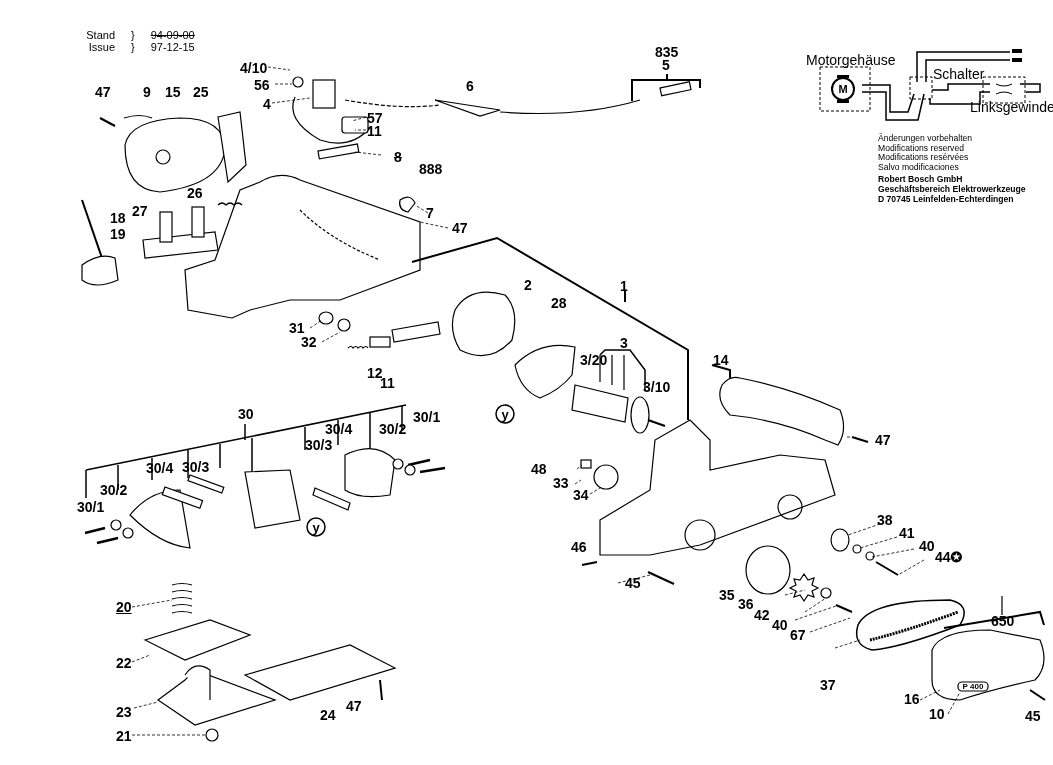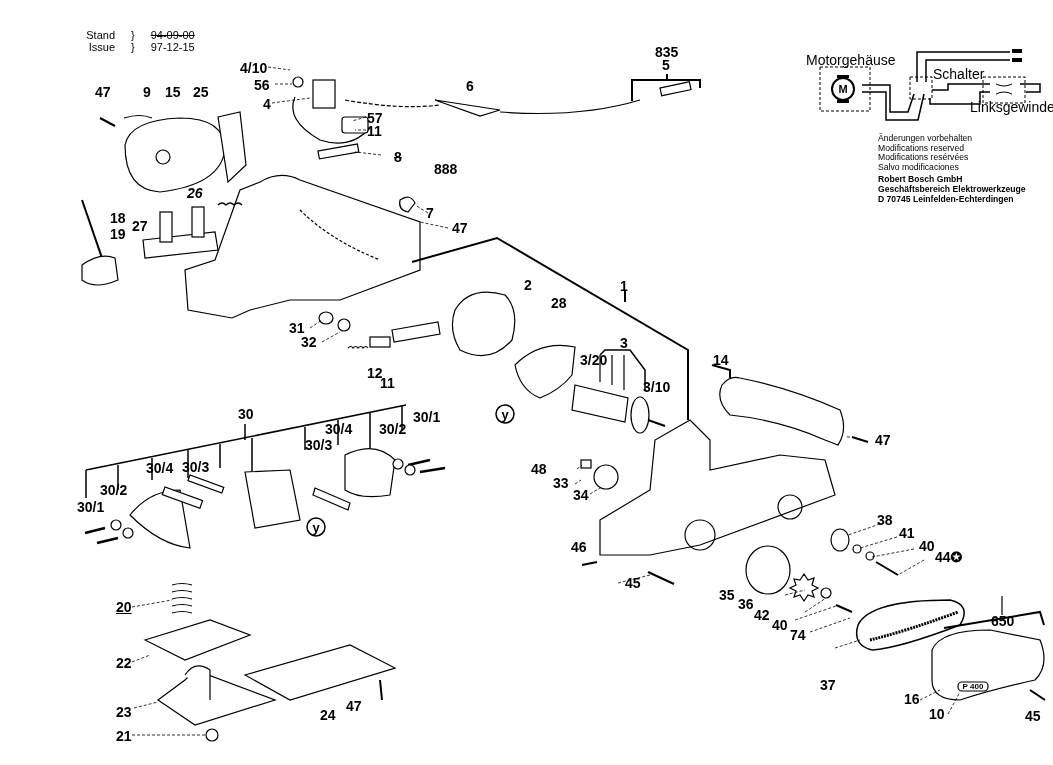--- a/index.html
+++ b/index.html
@@ -234,30 +234,30 @@
     <text x="316" y="532" font-size="13" font-weight="bold" text-anchor="middle">y</text>
     <text x="973" y="689" font-size="8" font-weight="bold" text-anchor="middle">P 400</text>
   </svg>
 
   <div class="lab" style="left:240px;top:61px;">4/10</div>
   <div class="lab" style="left:254px;top:78px;">56</div>
   <div class="lab" style="left:263px;top:97px;">4</div>
   <div class="lab" style="left:367px;top:111px;">57</div>
   <div class="lab" style="left:367px;top:124px;">11</div>
   <div class="lab" style="left:394px;top:150px;text-decoration:line-through;">8</div>
-  <div class="lab" style="left:403px;top:162px;padding-left:31px;">888</div>
+  <div class="lab" style="left:388px;top:162px;padding-left:31px;">888</div>
   <div class="lab" style="left:655px;top:45px;">835</div>
   <div class="lab" style="left:662px;top:58px;">5</div>
   <div class="lab" style="left:466px;top:79px;">6</div>
   <div class="lab" style="left:95px;top:85px;">47</div>
   <div class="lab" style="left:143px;top:85px;">9</div>
   <div class="lab" style="left:165px;top:85px;">15</div>
   <div class="lab" style="left:193px;top:85px;text-align:right;">25</div>
-  <div class="lab" style="left:187px;top:186px;font-style:italic;">26</div>
-  <div class="lab" style="left:132px;top:219px;">27</div>
+  <div class="lab" style="left:187px;top:186px;">26</div>
+  <div class="lab" style="left:132px;top:204px;">27</div>
   <div class="lab" style="left:110px;top:211px;">18</div>
   <div class="lab" style="left:110px;top:227px;text-align:center;">19</div>
   <div class="lab" style="left:426px;top:206px;">7</div>
   <div class="lab" style="left:452px;top:221px;">47</div>
   <div class="lab" style="left:524px;top:278px;">2</div>
   <div class="lab" style="left:551px;top:296px;">28</div>
   <div class="lab" style="left:620px;top:279px;">1</div>
   <div class="lab" style="left:620px;top:336px;">3</div>
   <div class="lab" style="left:580px;top:353px;">3/20</div>
   <div class="lab" style="left:643px;top:380px;">3/10</div>
@@ -282,21 +282,21 @@
   <div class="lab" style="left:571px;top:540px;">46</div>
   <div class="lab" style="left:625px;top:576px;">45</div>
   <div class="lab" style="left:877px;top:513px;">38</div>
   <div class="lab" style="left:899px;top:526px;">41</div>
   <div class="lab" style="left:919px;top:539px;">40</div>
   <div class="lab" style="left:935px;top:550px;">44✪</div>
   <div class="lab" style="left:719px;top:588px;">35</div>
   <div class="lab" style="left:738px;top:597px;">36</div>
   <div class="lab" style="left:754px;top:608px;">42</div>
   <div class="lab" style="left:772px;top:618px;">40</div>
-  <div class="lab" style="left:790px;top:628px;">74</div>
+  <div class="lab" style="left:790px;top:628px;">67</div>
   <div class="lab" style="left:820px;top:642px;margin-top:36px;">37</div>
   <div class="lab" style="left:991px;top:578px;margin-top:36px;">650</div>
   <div class="lab" style="left:904px;top:692px;">16</div>
   <div class="lab" style="left:929px;top:707px;">10</div>
   <div class="lab" style="left:1025px;top:709px;">45</div>
   <div class="lab" style="left:116px;top:600px;text-decoration:underline;">20</div>
   <div class="lab" style="left:116px;top:656px;">22</div>
   <div class="lab" style="left:116px;top:705px;">23</div>
   <div class="lab" style="left:116px;top:729px;">21</div>
   <div class="lab" style="left:320px;top:708px;">24</div>

